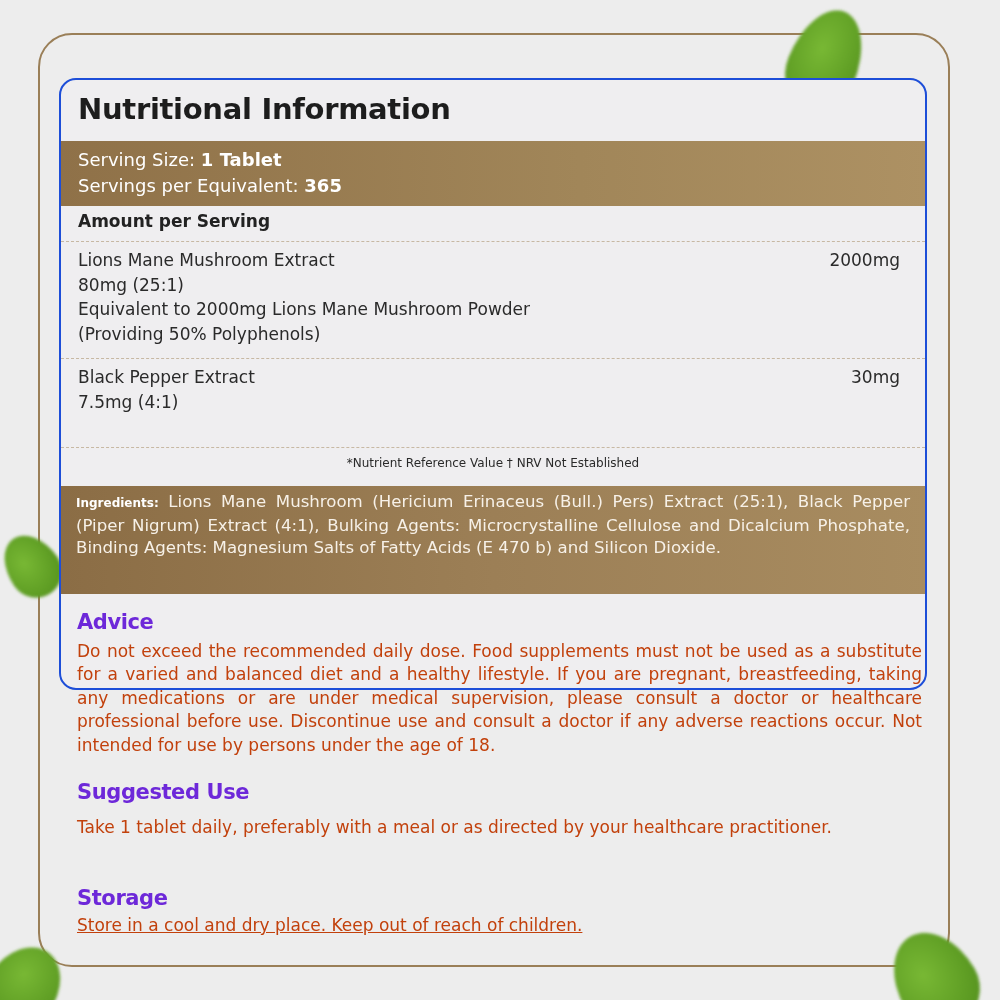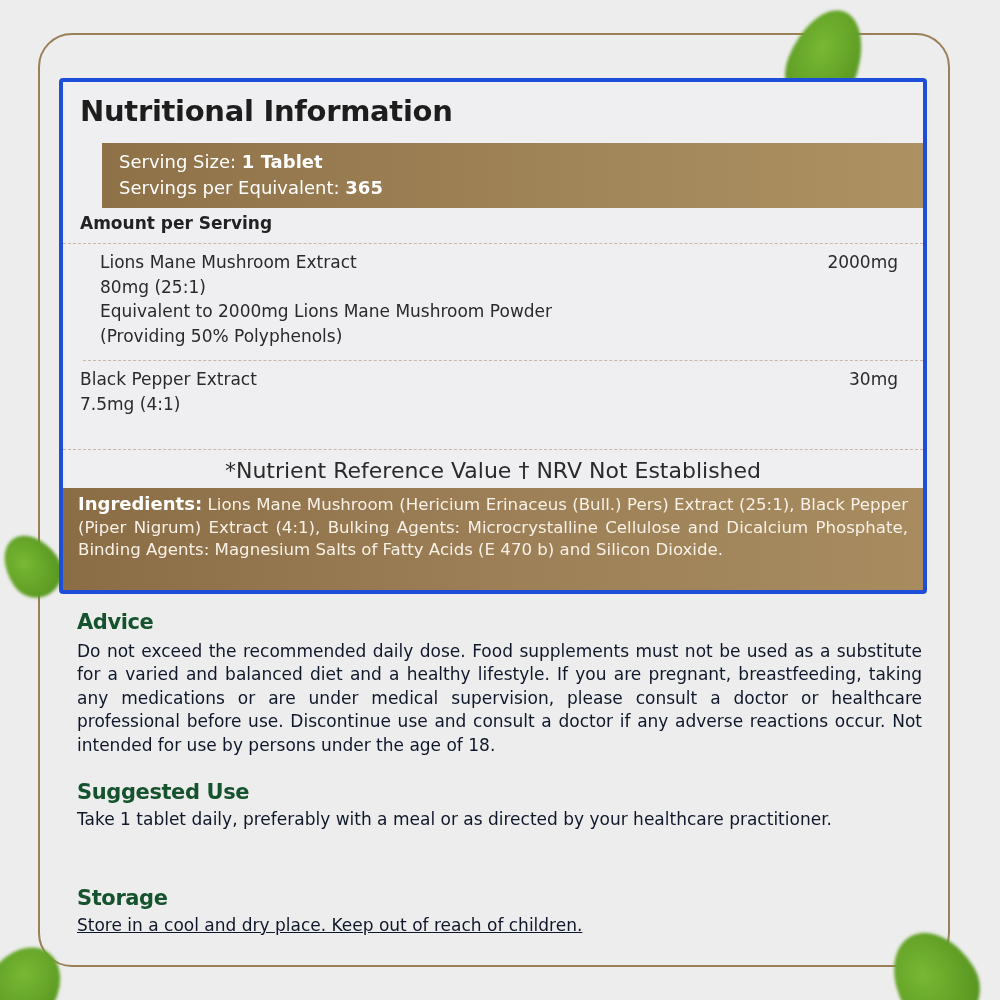--- a/index.html
+++ b/index.html
@@ -14,42 +14,41 @@
   .outer-frame {
     position: absolute;
     left: 38px; top: 33px;
     width: 912px; height: 934px;
     border: 2px solid #9a7f58;
     border-radius: 34px;
   }
   .panel {
     position: absolute;
     left: 59px; top: 78px;
-    width: 868px; height: 516px;
-    border: 4px solid #1d4ed8;
-    border-radius: 4px;
+    width: 868px; height: 612px;
+    border: 2px solid #1d4ed8;
+    border-radius: 17px;
     background: #efeef0;
     overflow: hidden;
   }
   .panel-title {
     height: 61px;
     padding: 12px 0 0 17px;
     font-size: 29px;
     font-weight: bold;
     color: #1d1d1d;
     letter-spacing: -0.3px;
   }
   .serving-band {
     height: 65px;
     background: linear-gradient(to right, #8f7148 0%, #a18659 60%, #ad9163 100%);
     color: #fff;
     padding: 6px 0 8px 17px;
     font-size: 18px;
     line-height: 26px;
-    margin-left: 39px;
   }
   .serving-band b { font-weight: bold; }
   .amount-header {
     height: 36px;
     padding: 5px 0 0 17px;
     font-size: 17px;
     font-weight: bold;
     color: #222;
     border-bottom: 1.5px dashed #c7b8a3;
   }
@@ -59,60 +58,60 @@
     font-size: 17px;
     line-height: 24.7px;
     color: #2a2a2a;
     border-bottom: 1.5px dashed #c7b8a3;
   }
   .nutrient-row .amount {
     position: absolute;
     right: 25px; top: 6px;
     font-size: 17px;
   }
-  .nutrient-row.r1 { height: 117px; margin-left: 20px; }
+  .nutrient-row.r1 { height: 117px; }
   .nutrient-row.r2 { height: 89px; }
   .nrv-note {
     height: 38px;
     text-align: center;
-    font-size: 22px;
+    font-size: 12px;
     padding-top: 8px;
     color: #2a2a2a;
   }
   .ingredients {
     height: 108px;
     background: linear-gradient(to right, #8b6d45 0%, #9c7f56 50%, #a88c60 100%);
     color: #f7f1e8;
     padding: 5px 15px 0 15px;
     font-size: 16.6px;
     line-height: 22.5px;
     text-align: justify;
   }
-  .ingredients .ing-label { font-weight: bold; font-size: 18px; color: #fff; }
+  .ingredients .ing-label { font-weight: bold; font-size: 12px; color: #fff; }
   .section {
     position: absolute;
     left: 77px;
     width: 845px;
   }
   .section h2 {
     font-size: 21px;
     font-weight: bold;
-    color: #14532d;
+    color: #6d28d9;
     letter-spacing: -0.4px;
   }
   .section p {
     font-size: 17px;
     line-height: 23.4px;
-    color: #0f172a;
+    color: #c2410c;
     text-align: justify;
   }
   .sec-advice { top: 610px; }
   .sec-advice p { margin-top: 6px; }
   .sec-use { top: 780px; }
-  .sec-use p { margin-top: 4px; text-align: left; }
+  .sec-use p { margin-top: 12px; text-align: left; }
   .sec-storage { top: 886px; }
   .sec-storage p { margin-top: 4px; text-align: left; text-decoration: underline; }
   .leaf {
     position: absolute;
     border-radius: 50% 50% 50% 50% / 60% 60% 40% 40%;
     background: radial-gradient(ellipse at 40% 40%, #78b834 0%, #5f9e24 60%, #4f8a1c 100%);
     filter: blur(1.5px);
   }
   .leaf-top { left: 790px; top: 8px; width: 70px; height: 105px; transform: rotate(22deg); }
   .leaf-left { left: 6px; top: 533px; width: 52px; height: 66px; transform: rotate(-35deg); }

